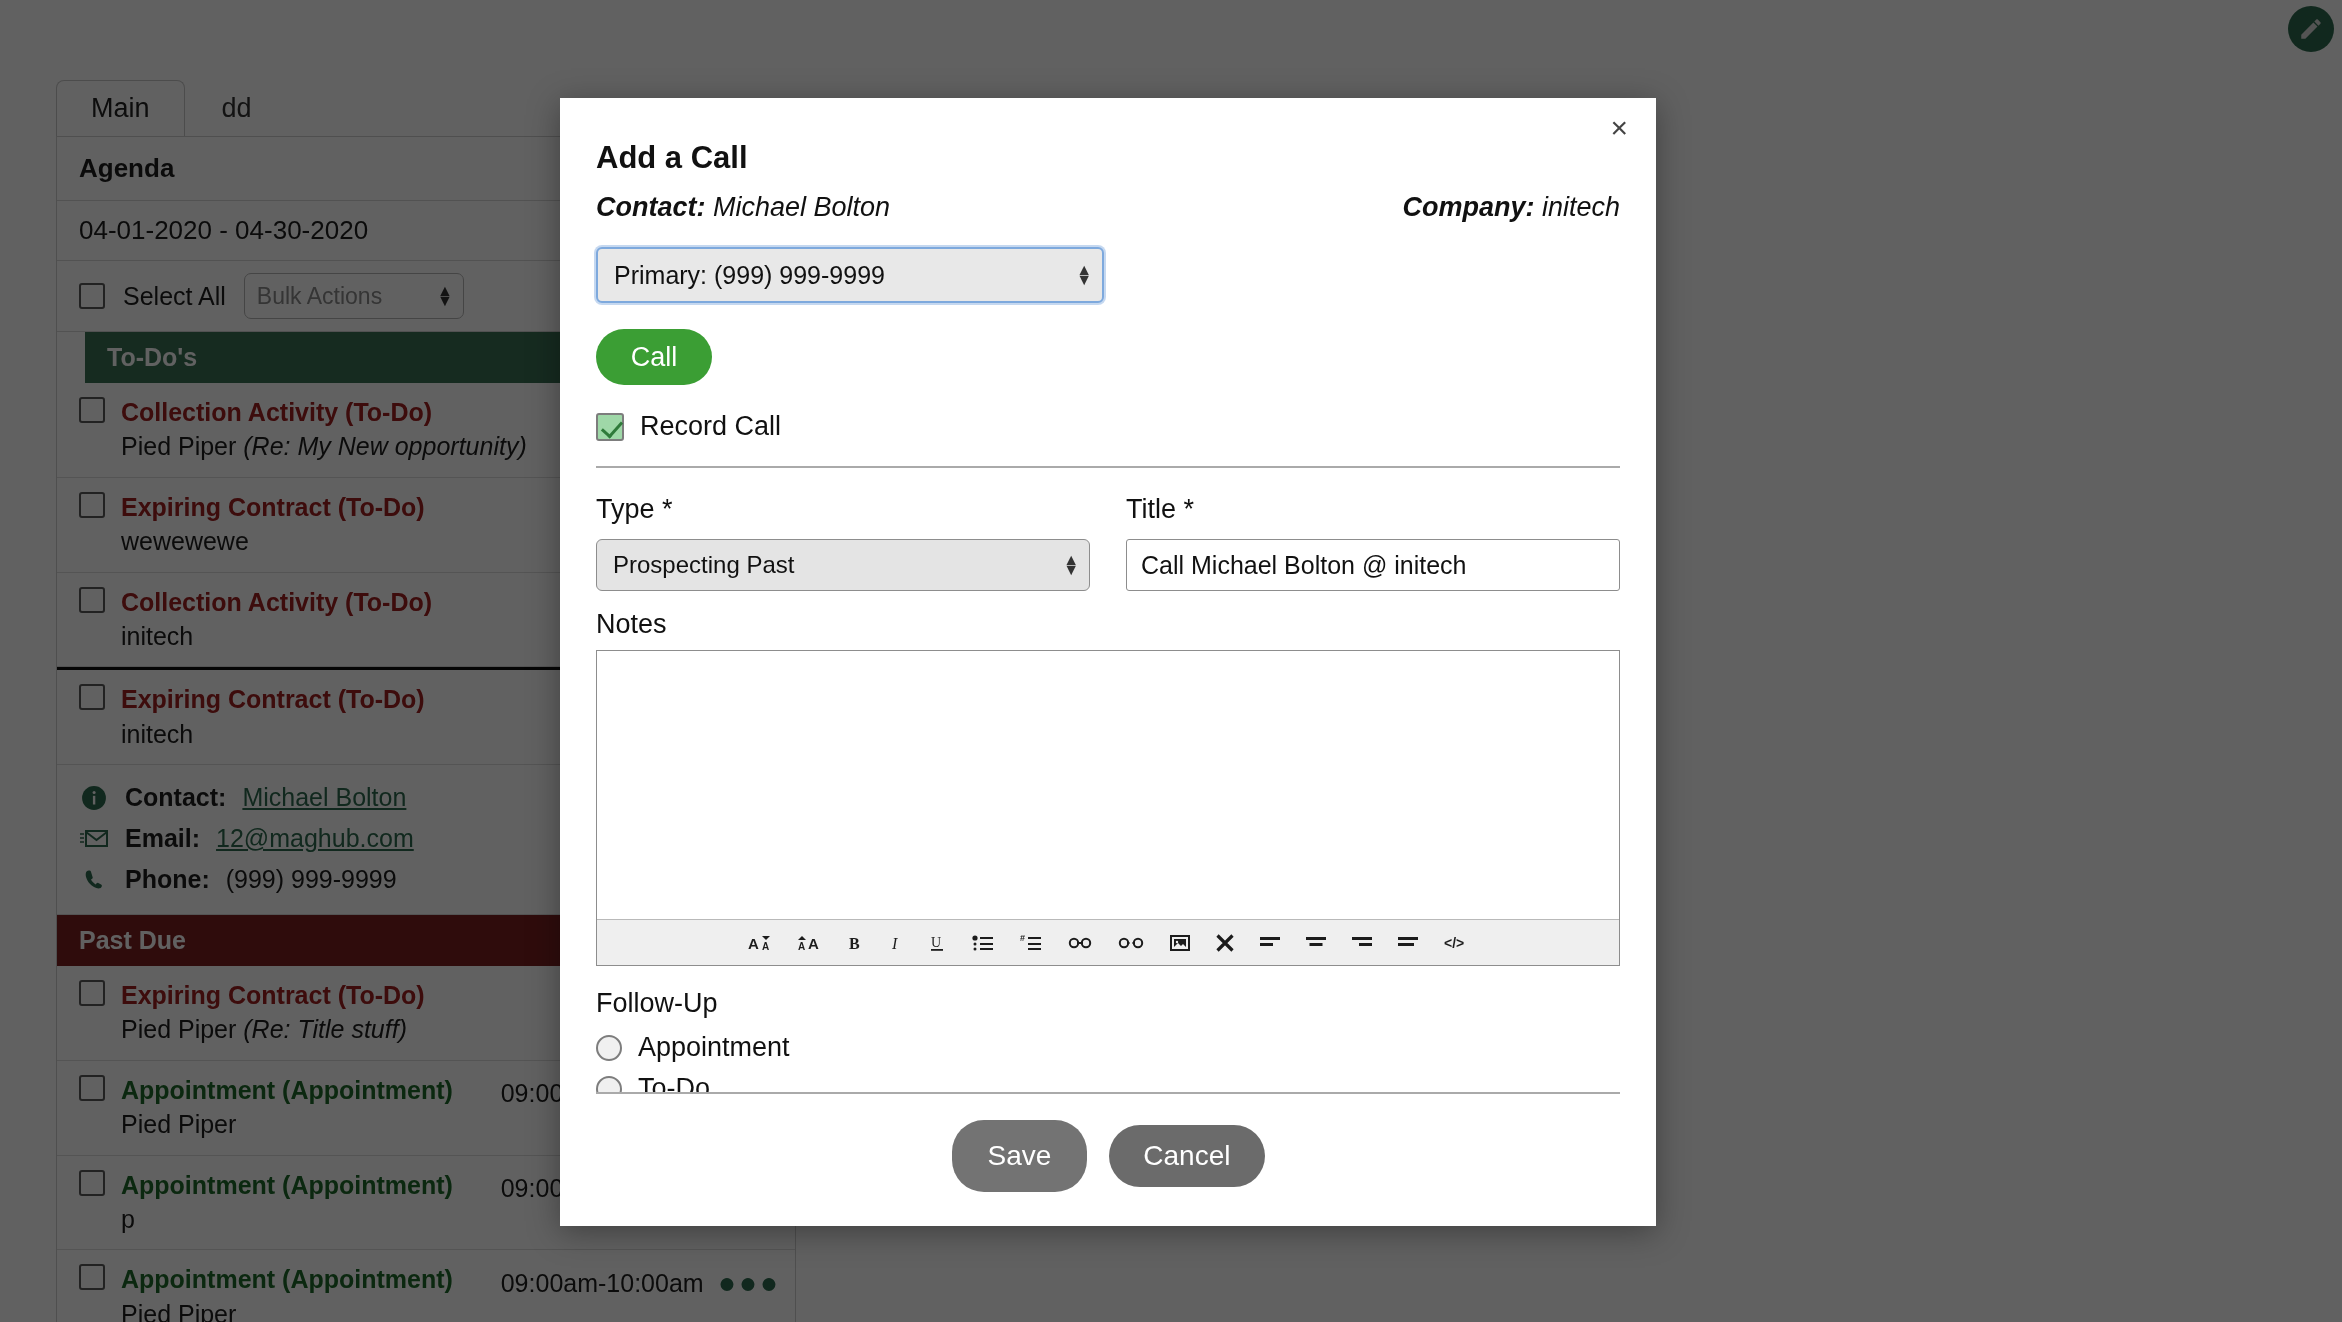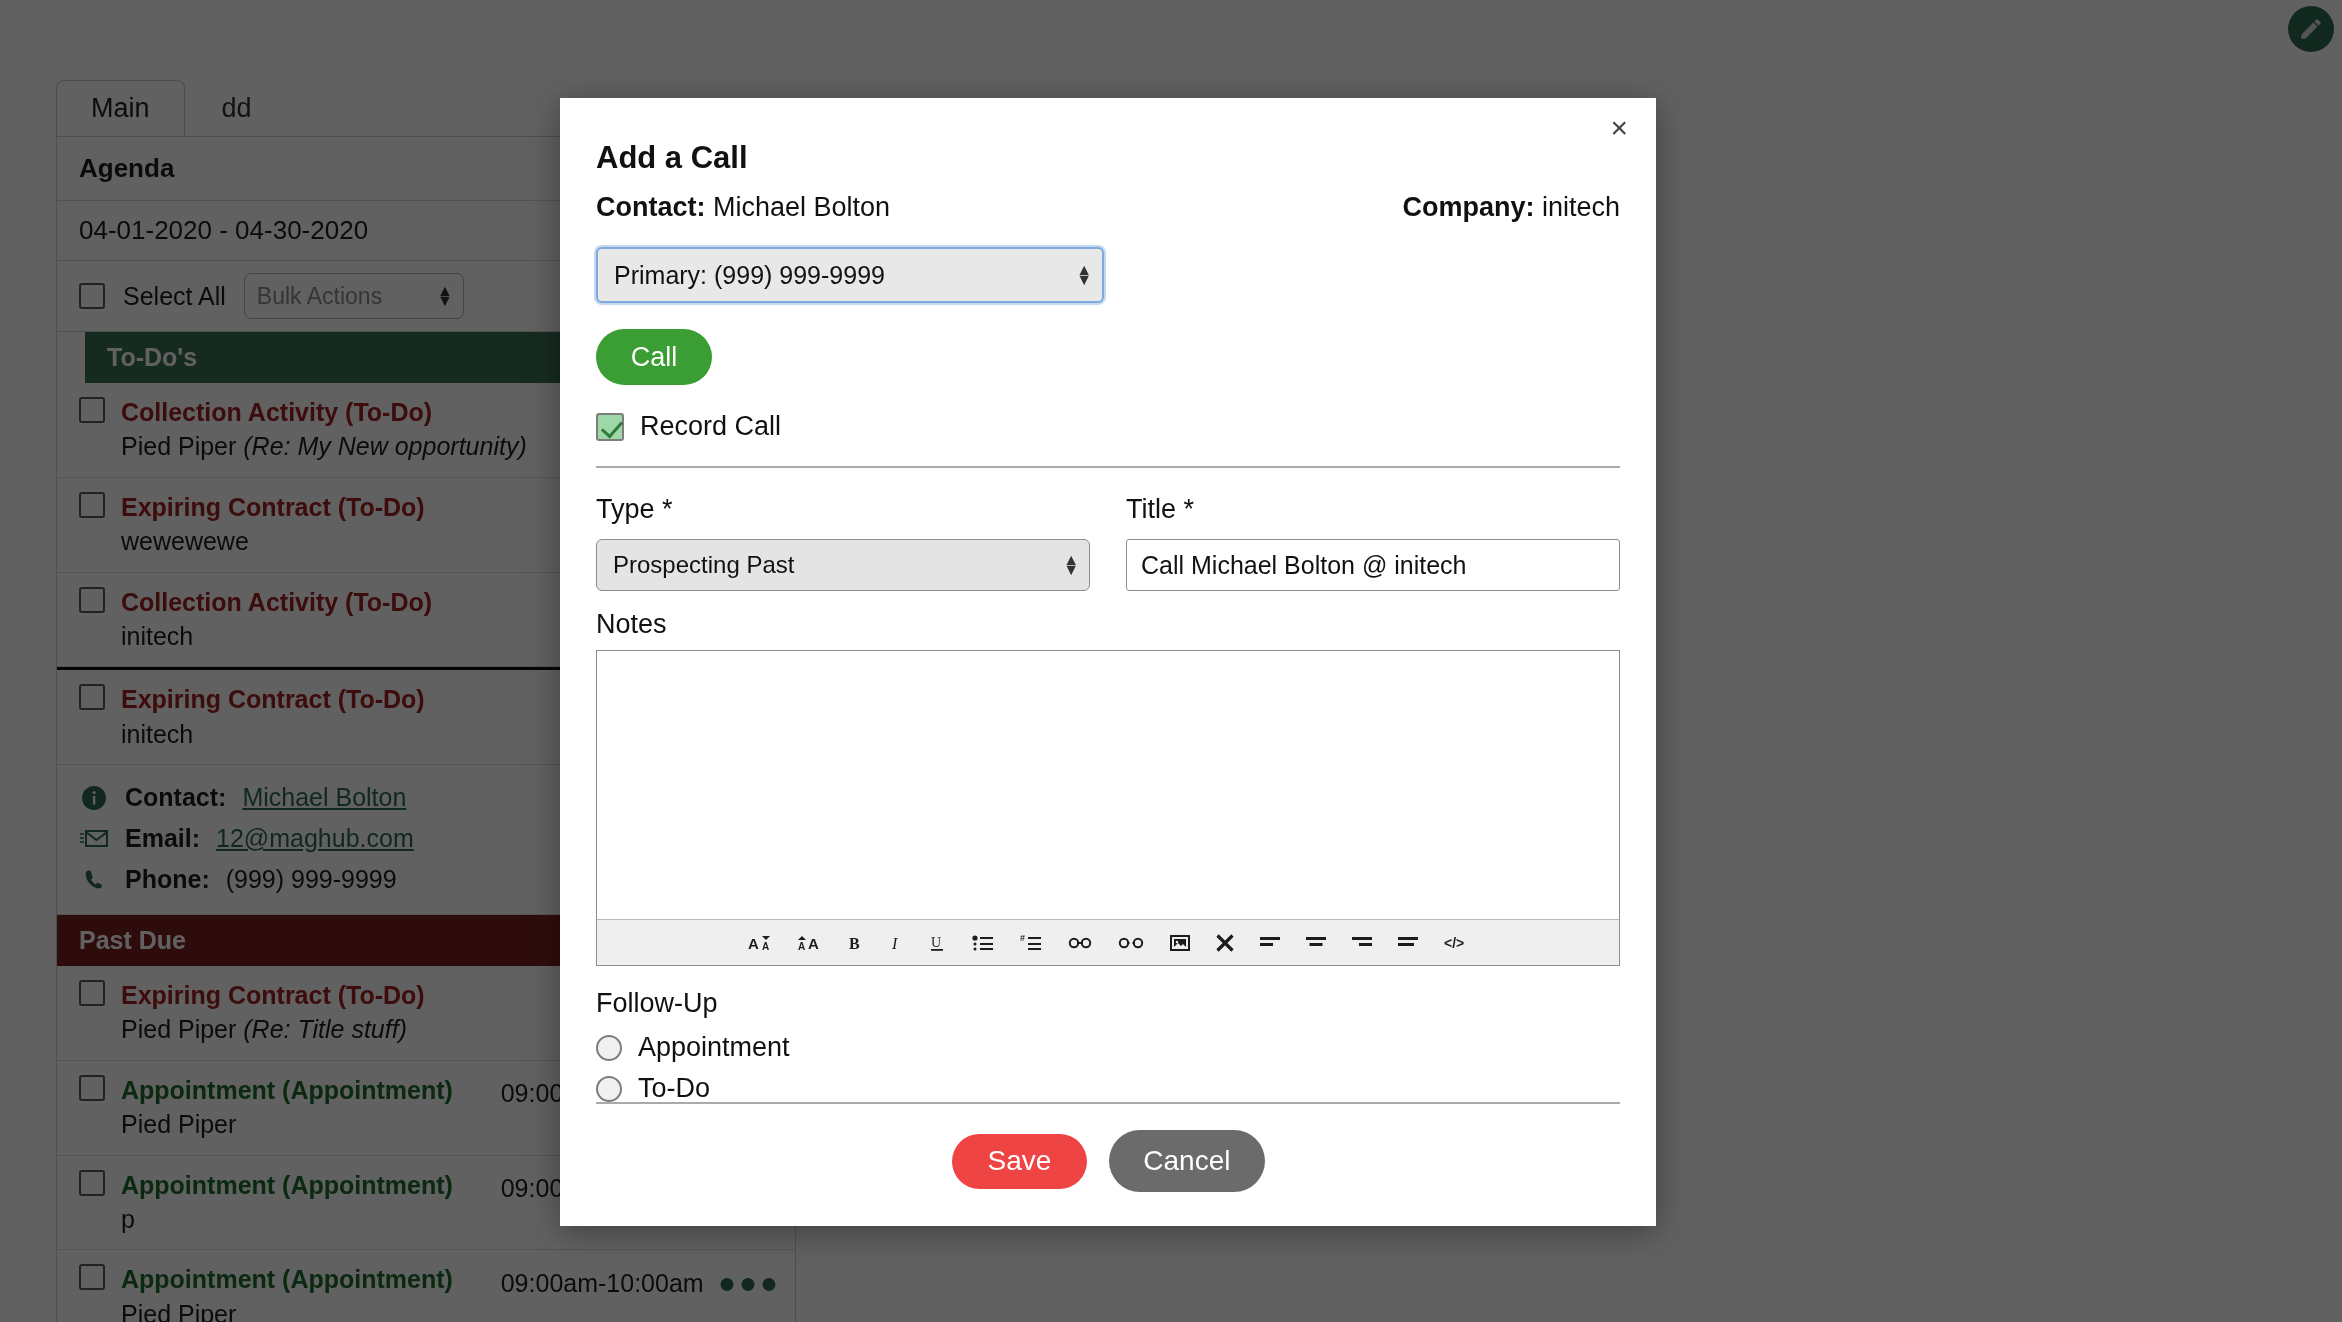--- a/index.html
+++ b/index.html
@@ -175,21 +175,21 @@
   .modal-body {
     flex: 1 1 auto;
     padding: 42px 36px 0 36px;
     overflow: hidden;
   }
   .modal-title {
     font-size: 31px; font-weight: bold; color: #111;
     margin: 0 0 16px 0;
   }
   .cc-row { display: flex; justify-content: space-between; align-items: baseline; margin-bottom: 24px; }
-  .cc-item { font-size: 27px; color: #111; }
+  .cc-item { font-size: 27px; color: #111; font-style: italic; }
   .cc-item b { font-weight: bold; }
 
   .phone-select {
     width: 508px; height: 56px;
     background: #e8e8e8;
     border: 2px solid #7ea9dd;
     border-radius: 6px;
     box-shadow: 0 0 0 2px rgba(126,169,221,0.45);
     display: flex; align-items: center;
     padding: 0 16px;
@@ -286,23 +286,23 @@
 
   .modal-footer {
     flex: none;
     border-top: 2px solid #aaaaaa;
     padding: 26px 0 34px 0;
     display: flex; align-items: center; justify-content: center;
     gap: 22px;
     margin: 0 36px;
   }
   .btn-save {
-    background: #ef4444; color: #ffffff;
+    background: #737373; color: #ffffff;
     border: none; border-radius: 32px;
-    padding: 0 36px; height: 55px;
+    padding: 0 36px; height: 72px;
     font-size: 28px; cursor: pointer;
     font-family: "Liberation Sans", sans-serif;
   }
   .btn-cancel {
     background: #6b6b6b; color: #ffffff;
     border: none; border-radius: 32px;
     padding: 0 34px; height: 62px;
     font-size: 28px; cursor: pointer;
     font-family: "Liberation Sans", sans-serif;
   }

